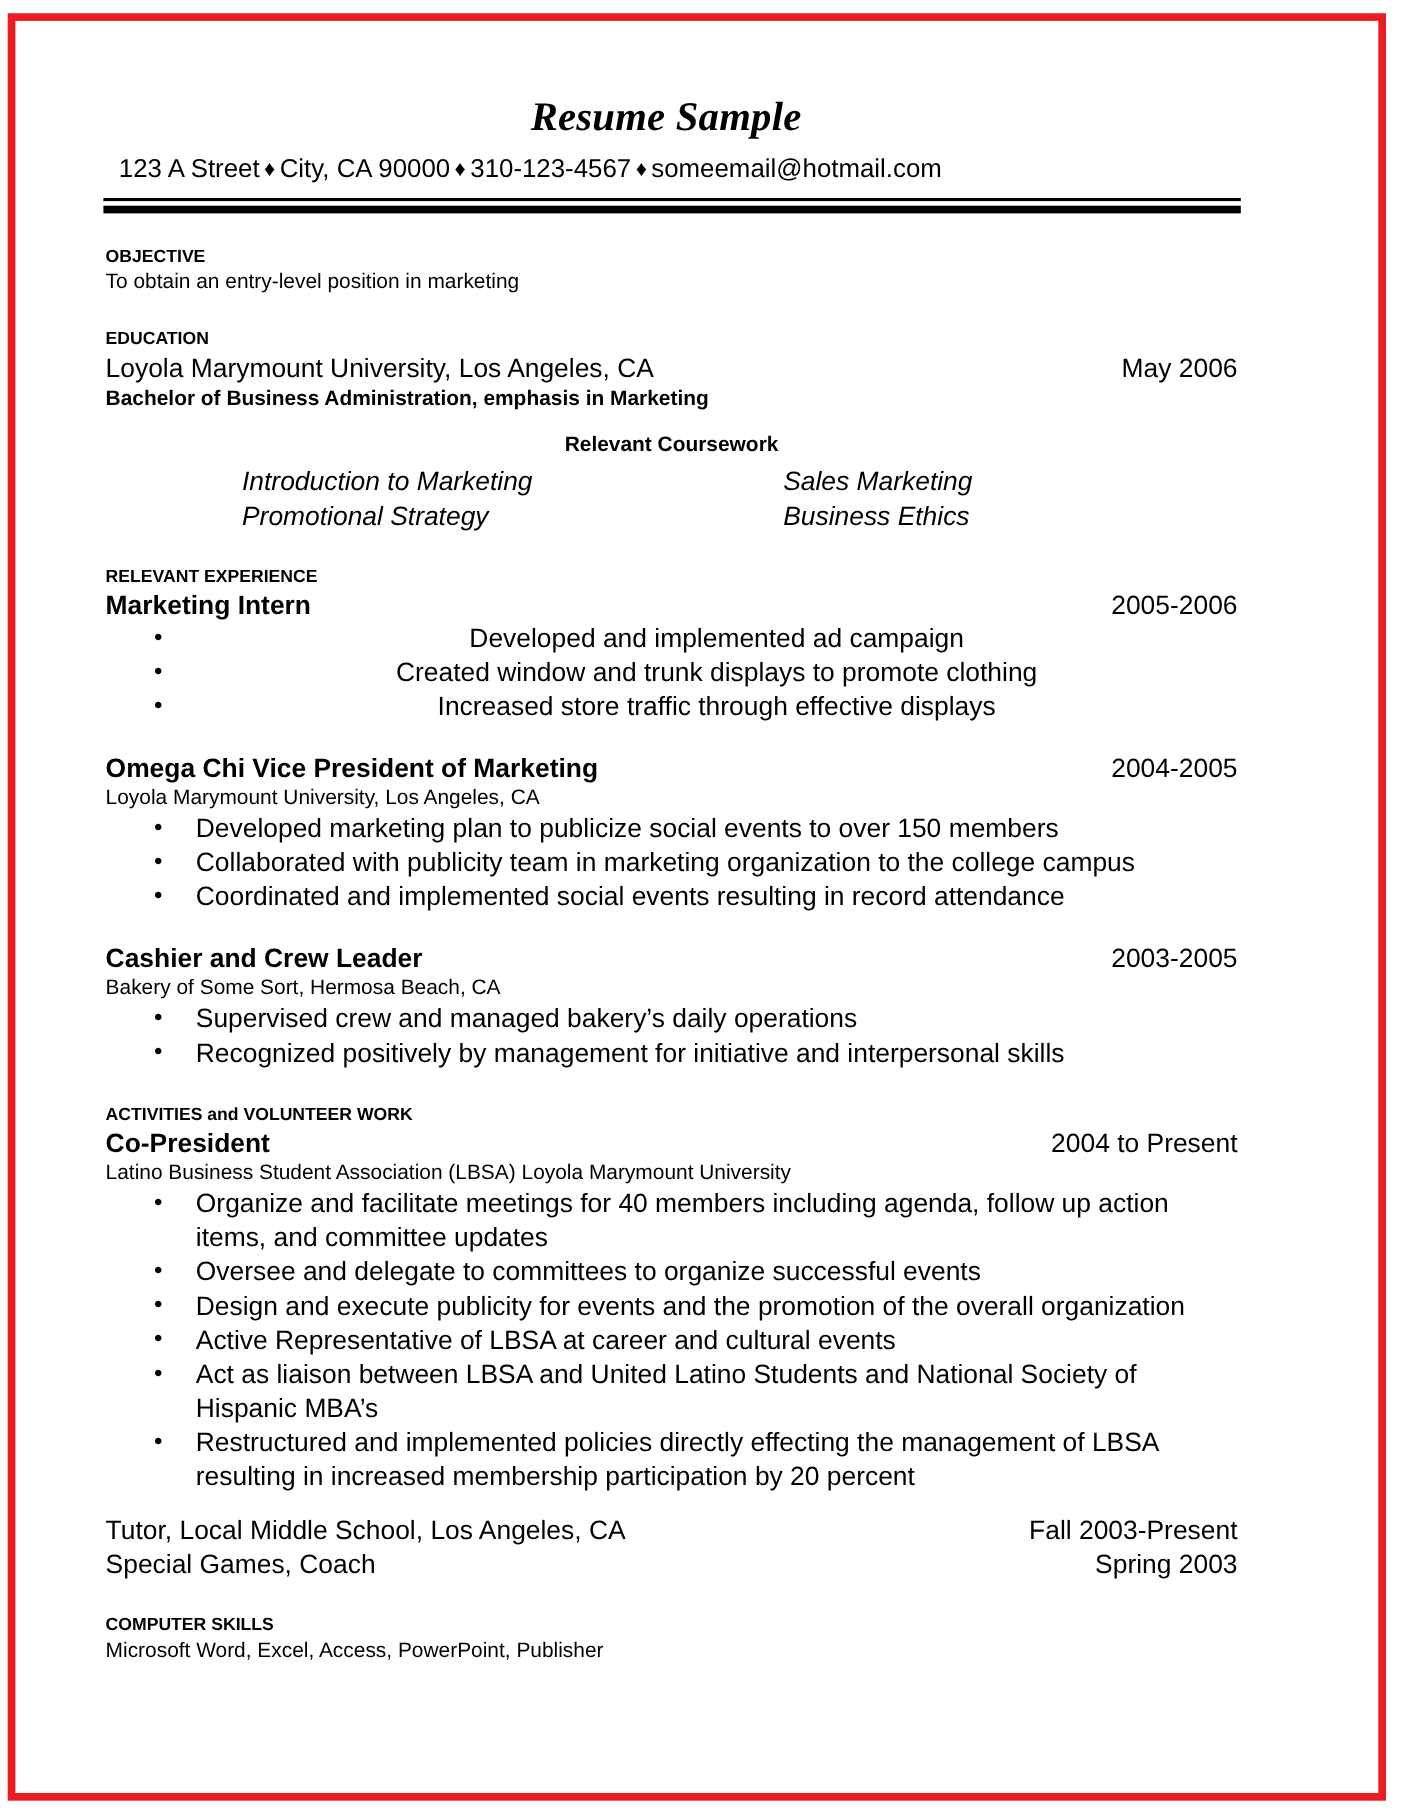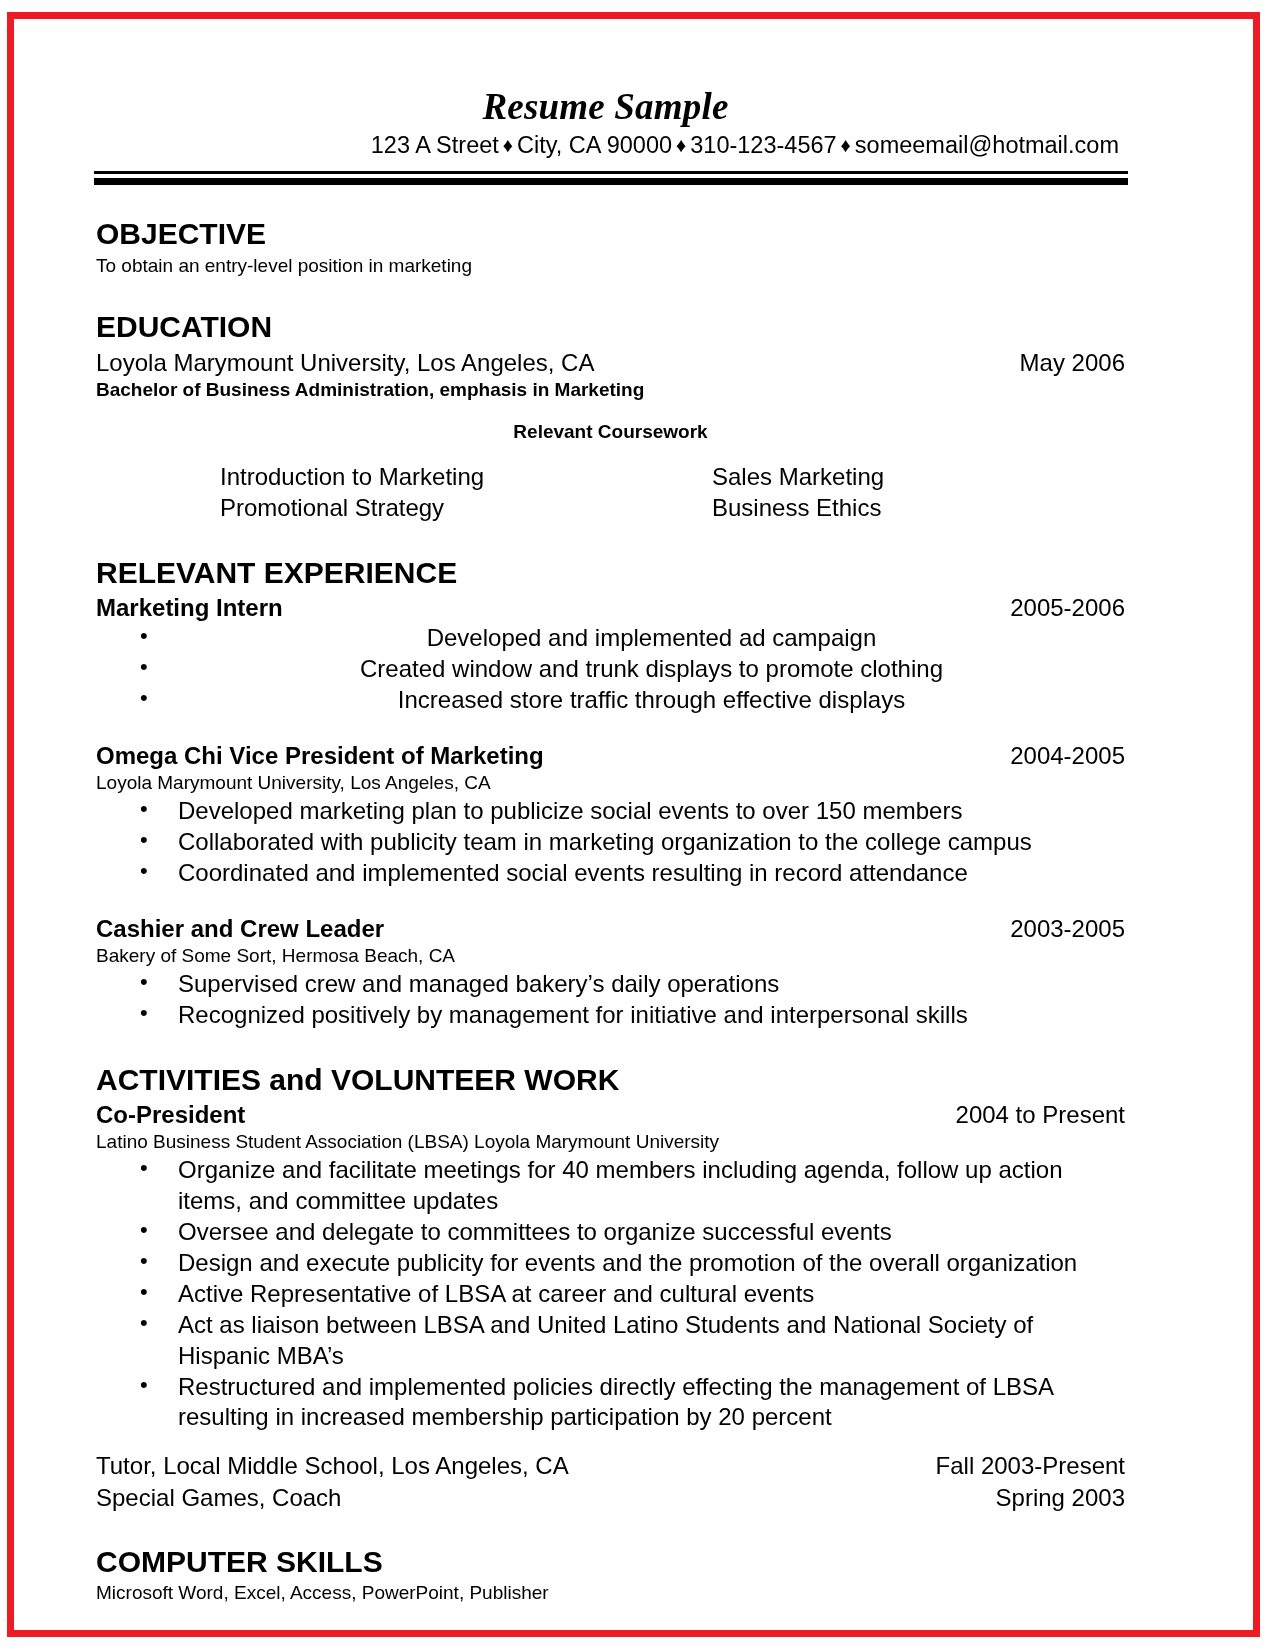--- a/index.html
+++ b/index.html
@@ -46,24 +46,24 @@
     font-weight: bold;
     font-style: italic;
     font-size: 37px;
     letter-spacing: 0.2px;
     line-height: 1.05;
     margin: 0 0 4px 0;
     padding-right: 10px;
   }
 
   .contact-line {
-    text-align: right;
+    text-align: left;
     font-size: 23.5px;
     line-height: 1.25;
-    margin: 0;
+    margin: 12px;
     padding-right: 6px;
     white-space: nowrap;
   }
   .contact-sep {
     padding: 0 4px;
     font-size: 20px;
     position: relative;
     top: -1px;
   }
 
@@ -84,21 +84,21 @@
   .header-rule .rule-thick {
     height: 7px;
     background: #000;
   }
 
   
   .section {
     margin-top: 30px;
   }
   .section-heading {
-    font-size: 30px;
+    font-size: 16px;
     font-weight: bold;
     line-height: 1.28;
     margin: 0;
   }
   .line {
     font-size: 19px;
     line-height: 1.30;
     margin: 0;
   }
   .line.bold { font-weight: bold; }
@@ -110,22 +110,23 @@
     align-items: baseline;
     font-size: 24px;
     line-height: 1.30;
   }
   .row .left  { font-weight: bold; }
   .row .right { font-weight: normal; white-space: nowrap; padding-left: 18px; }
   .row.plain .left { font-weight: normal; }
 
   
   .coursework {
-    margin-top: 17px;
+    margin-top: 5px;
     padding-left: 124px;
+    font-style: italic;
   }
   .coursework-row {
     display: flex;
     font-size: 24px;
     line-height: 1.30;
   }
   .coursework-row .col-a { width: 492px; }
   .coursework-row .col-b { }
 
   

